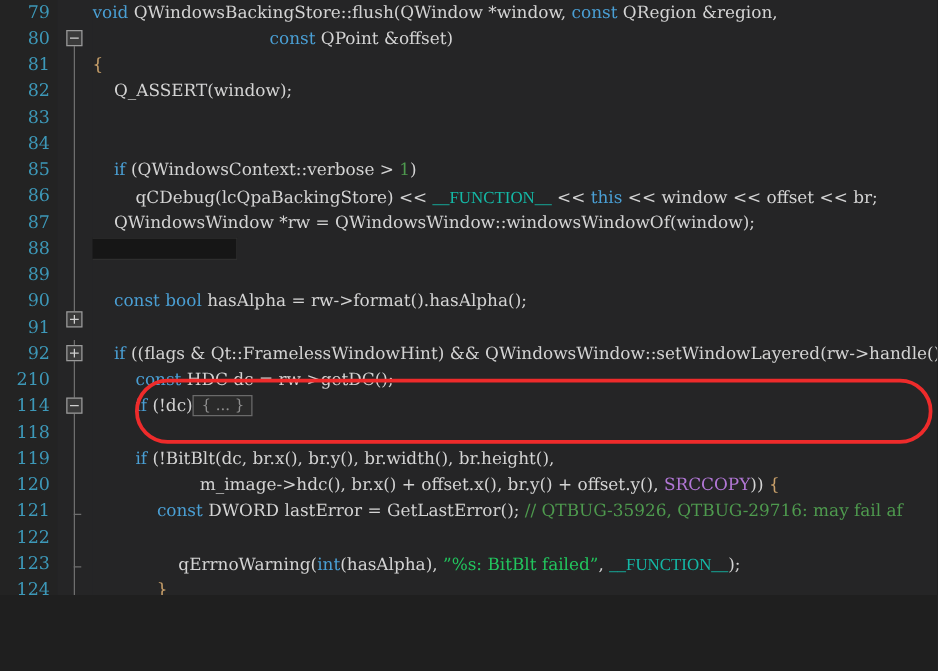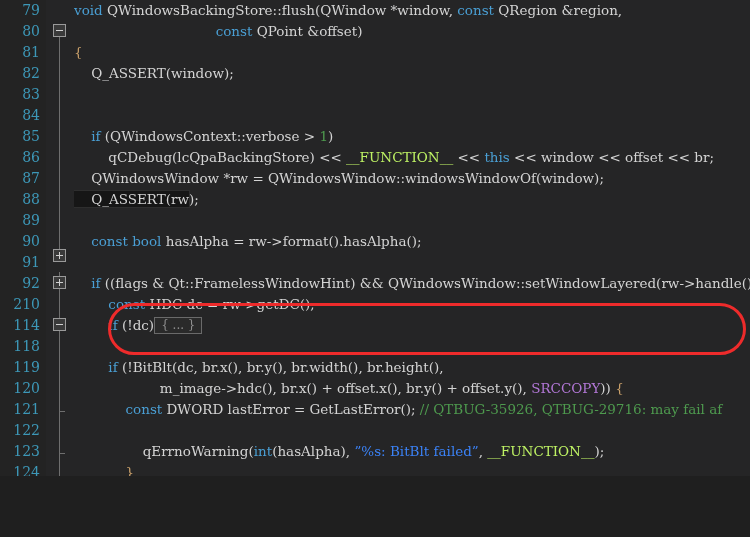--- a/index.html
+++ b/index.html
@@ -101,23 +101,23 @@
     position: absolute;
     left: 0;
     white-space: pre;
     font-family: "DejaVu Serif", "Liberation Serif", serif;
     font-size: 13.5px;
     line-height: 21px;
     color: #d4d4d4;
   }
   
   .kw   { color: #4a9fd4; }
-  .str  { color: #3b82f6; }       
+  .str  { color: #22c55e; }       
   .cmt  { color: #4e9a4e; }       
-  .mac  { color: #bef264; }       
+  .mac  { color: #14b8a6; font-family: Liberation Serif, serif; }       
   .def  { color: #b277d6; }       
   .plain{ color: #d4d4d4; }
   .brace{ color: #c9a06a; }
 
   
   .selblock {
     position: absolute;
     background: #161616;
     border: 1px solid #2e2e2e;
     box-sizing: border-box;
@@ -206,21 +206,20 @@
 
     <div class="line" style="top:84px"></div>
 
 
     <div class="line" style="top:126px"><span class="plain">    </span><span class="kw">if</span> <span class="plain">(QWindowsContext::verbose &gt; </span><span class="cmt">1</span><span class="plain">)</span></div>
 
     <div class="line" style="top:147px"><span class="plain">        qCDebug(lcQpaBackingStore) &lt;&lt; </span><span class="mac">__FUNCTION__</span><span class="plain"> &lt;&lt; </span><span class="kw">this</span><span class="plain"> &lt;&lt; window &lt;&lt; offset &lt;&lt; br;</span></div>
 
     <div class="line" style="top:168px"><span class="plain">    QWindowsWindow *rw = QWindowsWindow::windowsWindowOf(window);</span></div>
 
-    <div class="line" style="top:189px"><span class="plain">    Q_ASSERT(rw);</span></div>
 
     <div class="line" style="top:210px"></div>
 
     <div class="line" style="top:231px"><span class="plain">    </span><span class="kw">const</span> <span class="kw">bool</span> <span class="plain">hasAlpha = rw-&gt;format().hasAlpha();</span></div>
 
 
     <div class="line" style="top:273px"><span class="plain">    </span><span class="kw">if</span> <span class="plain">((flags &amp; Qt::FramelessWindowHint) &amp;&amp; QWindowsWindow::setWindowLayered(rw-&gt;handle(),</span></div>
 
     <div class="line" style="top:294px"><span class="plain">        </span><span class="kw">const</span> <span class="plain">HDC dc = rw-&gt;getDC();</span></div>
 

